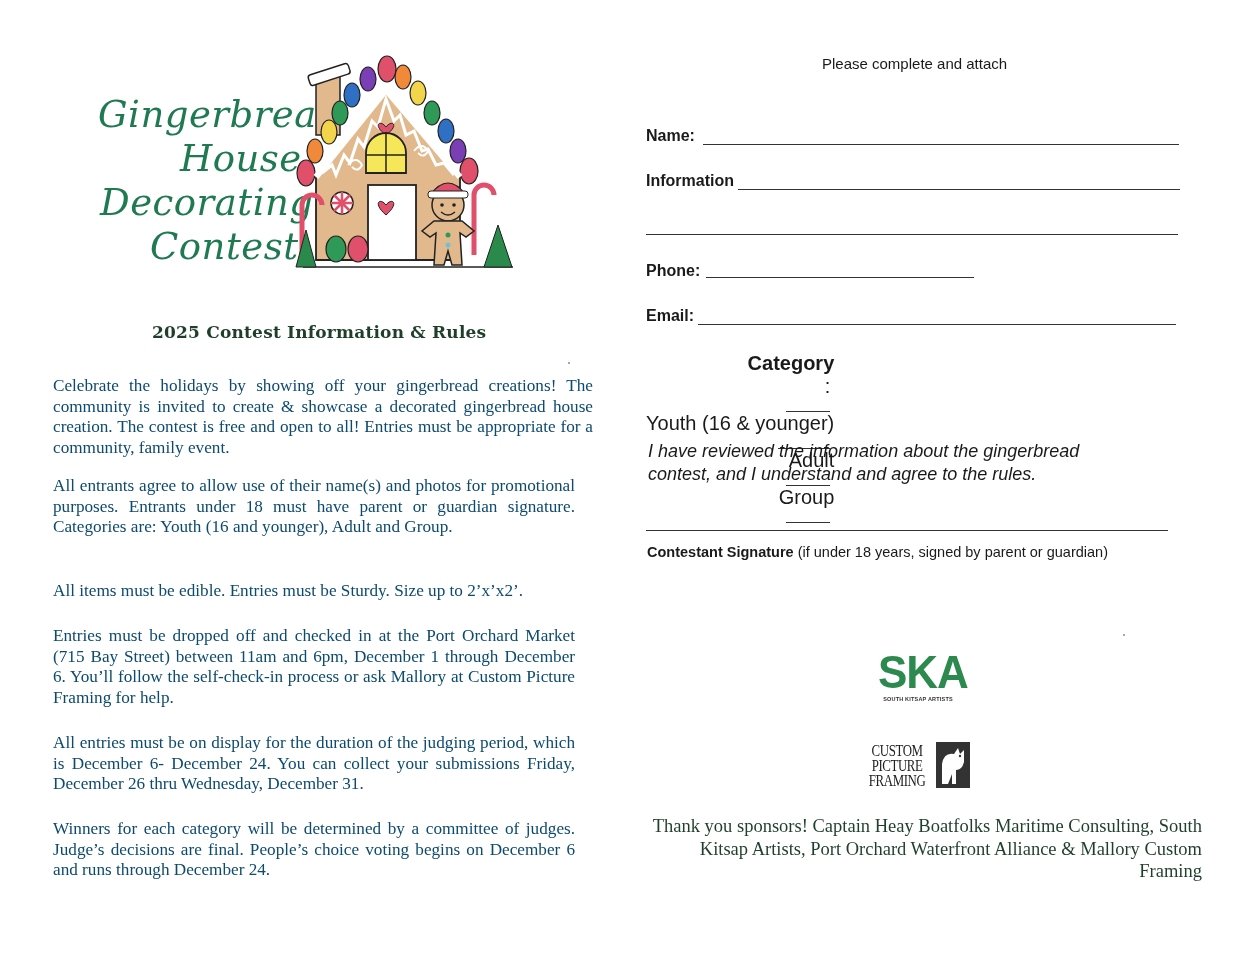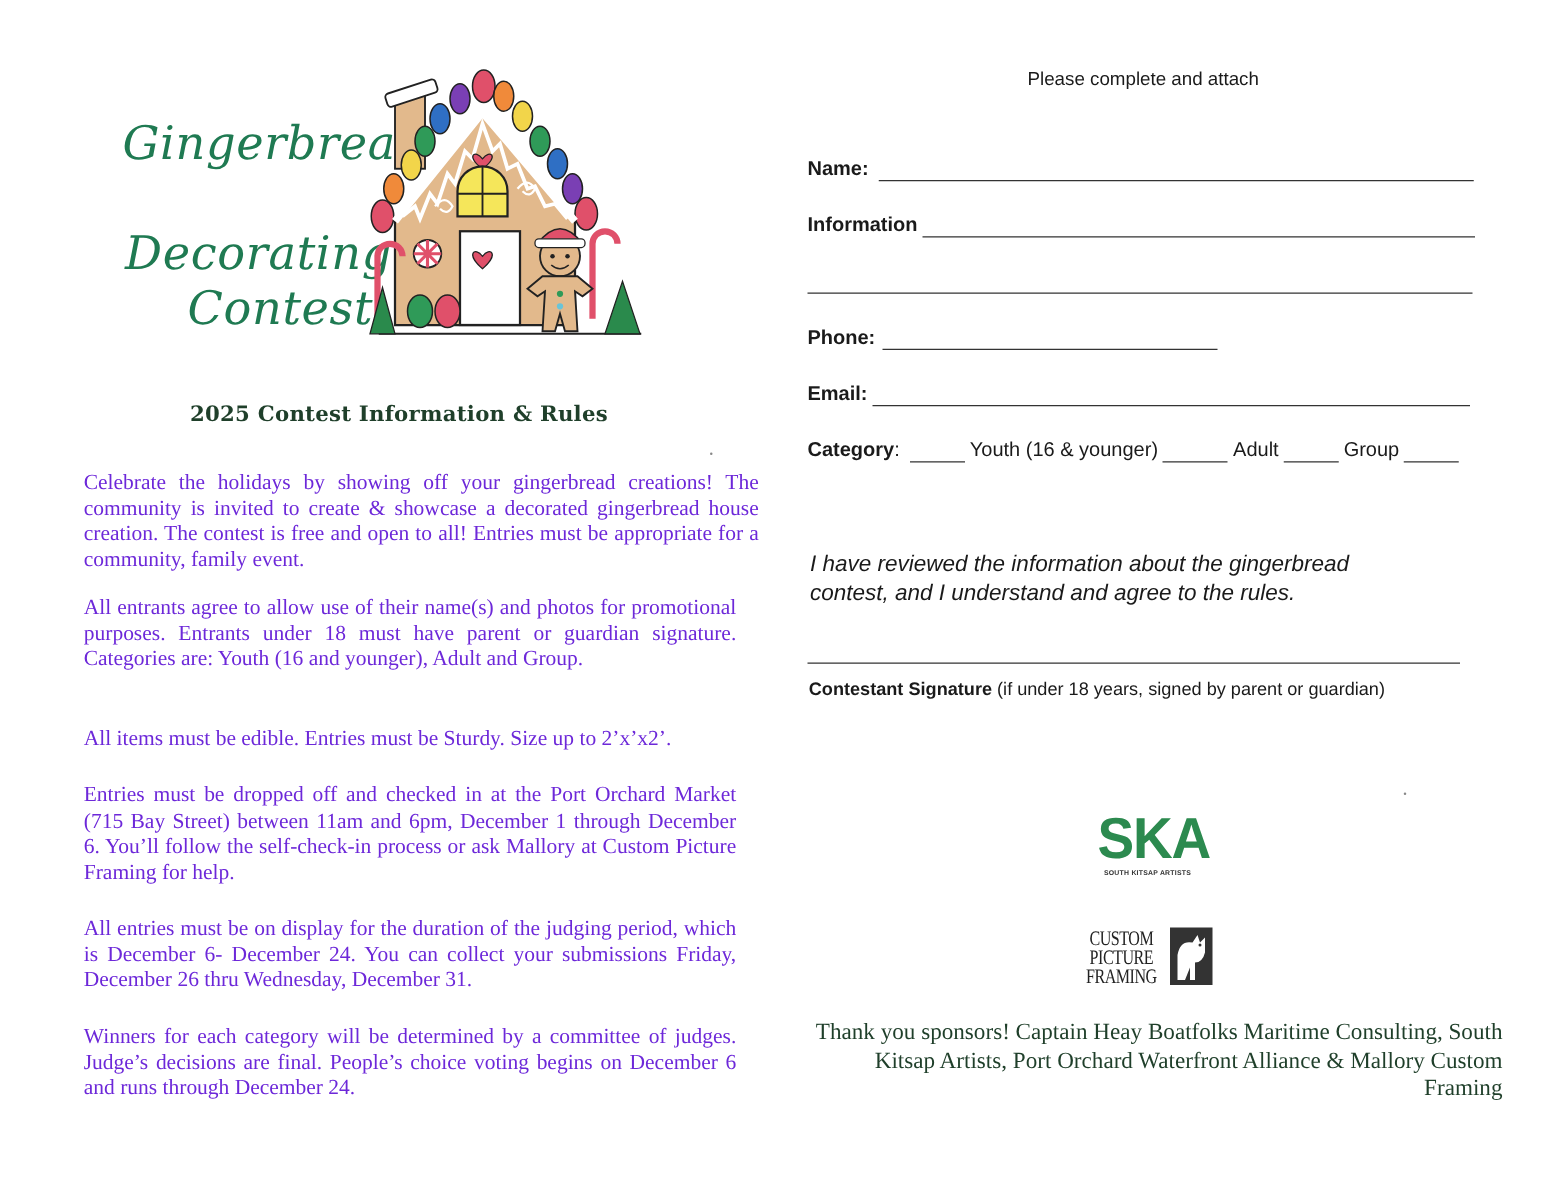--- a/index.html
+++ b/index.html
@@ -18,23 +18,23 @@
   .lt3 { left: 12px; top: 126px; font-size: 37px; }
   .lt4 { left: 62px; top: 170px; font-size: 37px; }
   .logo-art { position: absolute; left: 200px; top: 0; width: 230px; height: 230px; }
 
   .rules-heading {
     position: absolute; left: 152px; top: 322px;
     font-family: "DejaVu Serif", serif; font-weight: bold; font-size: 17px; color: #1f3f2a;
     letter-spacing: 0.2px;
   }
   .para {
-    position: absolute; left: 67px; width: 540px;
+    position: absolute; left: 53px; width: 540px;
     font-family: "Liberation Serif", serif; font-size: 17.2px; line-height: 20.5px;
-    text-align: justify; color: #6d28d9;
+    text-align: justify; color: #0c4a6e;
   }
   .p1 { top: 376px; width: 540px; }
   .p2 { top: 476px; width: 522px; }
   .p3 { top: 581px; width: 522px; }
   .p4 { top: 626px; width: 522px; }
   .p5 { top: 733px; width: 522px; }
   .p6 { top: 819px; width: 522px; }
 
   
   .form-top {
@@ -45,26 +45,26 @@
     position: absolute; left: 646px; display: flex; align-items: flex-end;
     font-family: "Liberation Sans", sans-serif; font-size: 16px; color: #1a1a1a;
   }
   .field .lbl { font-weight: bold; white-space: nowrap; }
   .field .line { border-bottom: 1.5px solid #333; height: 14px; margin-left: 8px; }
   .f-name { top: 127px; }
   .f-name .line { width: 476px; }
   .f-desc { top: 172px; }
   .f-desc .line { width: 442px; margin-left: 4px; }
   .desc-line2 { position: absolute; left: 646px; top: 234px; width: 532px; border-bottom: 1.5px solid #333; }
-  .f-phone { top: 262px; }
+  .f-phone { top: 262px; align-items: center; }
   .f-phone .line { width: 268px; margin-left: 6px; }
   .f-email { top: 307px; text-align: right; }
   .f-email .line { width: 478px; margin-left: 4px; }
 
-  .f-cat { top: 352px; font-size: 16px; }
+  .f-cat { top: 352px; font-size: 20px; flex-direction: column; }
   .f-cat .lbl { font-weight: bold; }
   .f-cat .colon { margin-right: 4px; }
   .f-cat .blank { display: inline-block; border-bottom: 1.5px solid #333; height: 14px; margin: 0 4px; }
   .f-cat .b1 { width: 44px; }
   .f-cat .b2 { width: 52px; }
   .f-cat .b3 { width: 44px; }
   .f-cat .b4 { width: 44px; }
   .f-cat .opt { white-space: nowrap; }
 
   .agreement {
@@ -103,20 +103,21 @@
   }
 
   .speck { position: absolute; width: 2px; height: 2px; background: #888; border-radius: 1px; }
 </style>
 </head>
 <body>
 
 <div class="logo">
   <div class="logo-title">
     <span class="lt1">Gingerbread</span>
+    <span class="lt2">House</span>
     <span class="lt3">Decorating</span>
     <span class="lt4">Contest</span>
   </div>
   <svg class="logo-art" viewBox="0 0 230 230">
 
     <line x1="15" y1="212" x2="225" y2="212" stroke="#222" stroke-width="1.5"></line>
 
     <g>
       <rect x="28" y="20" width="24" height="60" fill="#e2b98c" stroke="#222" stroke-width="1.5"></rect>
       <rect x="20" y="14" width="42" height="11" rx="3" fill="#fff" stroke="#222" stroke-width="1.5" transform="rotate(-18 41 19)"></rect>

